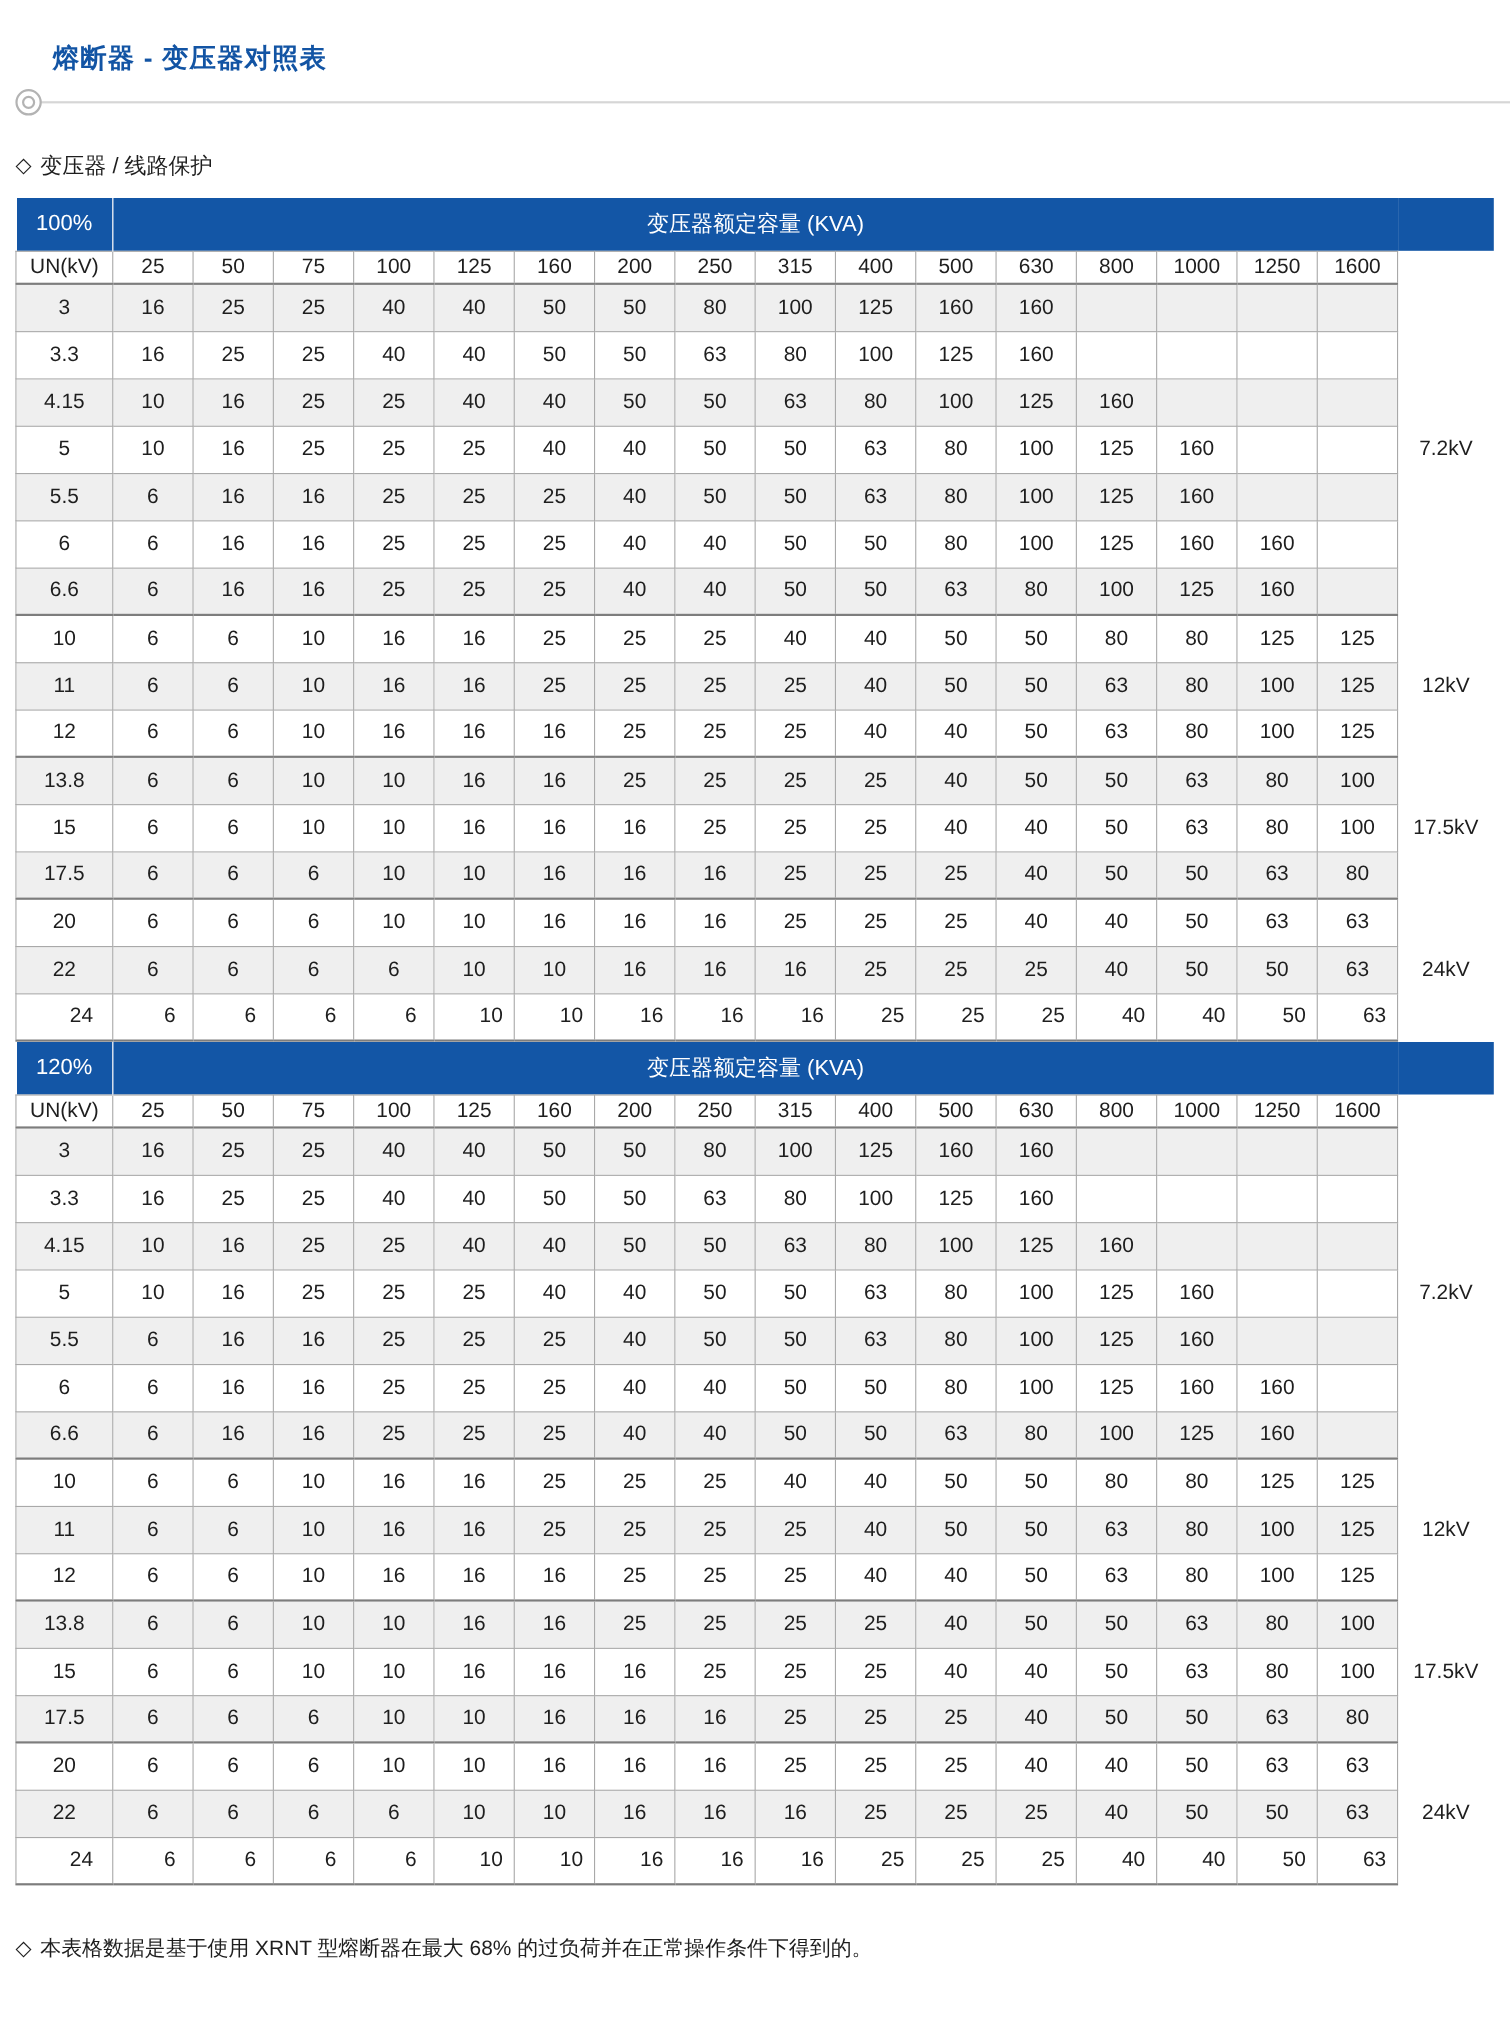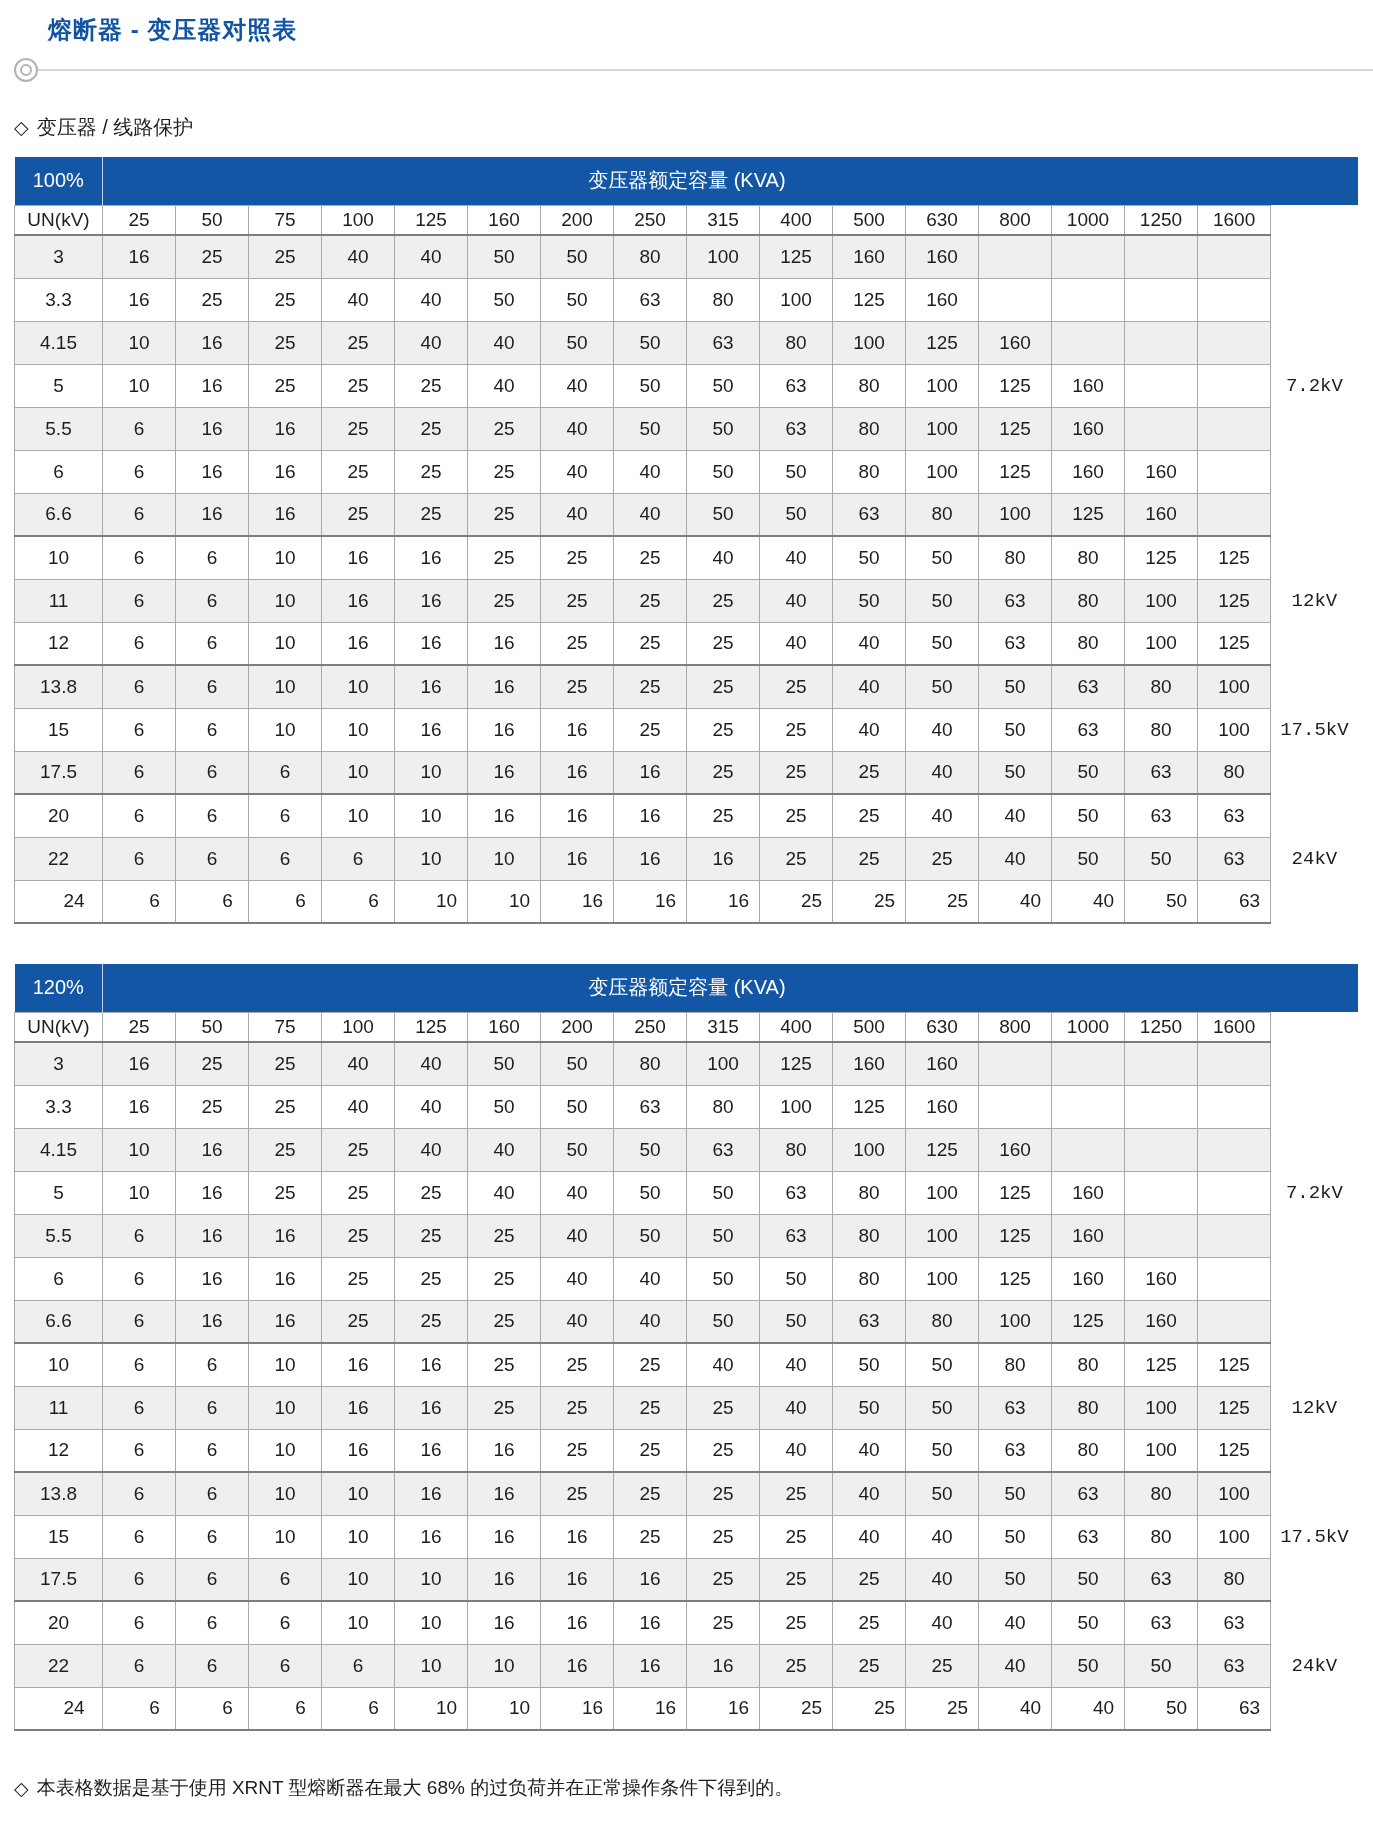--- a/index.html
+++ b/index.html
@@ -14,21 +14,21 @@
   }
   *{box-sizing:border-box;}
   html,body{margin:0;padding:0;}
   body{
     width:1373px;
     min-height:1848px;
     background:#ffffff;
     color:var(--text);
     font-family:"Liberation Sans", sans-serif;
   }
-  .title-wrap{padding:14px 0 0 48px;}
+  .title-wrap{padding:37px 0 0 48px;}
   .page-title{
     color:var(--title-blue);
     font-size:24px;
     font-weight:bold;
     letter-spacing:1px;
   }
   .divider-wrap{position:relative;height:26px;margin-top:12px;}
   .divider-line{
     position:absolute;left:27px;right:0;top:11px;height:2px;
     background:var(--divider);
@@ -68,27 +68,26 @@
     color:#ffffff;
     border:none;
     font-size:20px;
     height:48px;
   }
   table.fuse tr.blue td.pct{border-right:1px solid #c8d4e6;}
   table.fuse tr.hdr td{height:30px;background:#ffffff;}
   table.fuse td.kv-pad, table.fuse td.kv-cell{
     border:none;
     background:#ffffff;
-    font-family:Liberation Mono, monospace;
   }
   table.fuse td.stripe{background:var(--stripe);}
   table.fuse tr.group-start td.gridded{border-top:2px solid var(--border-strong);}
   table.fuse tr.last-row td.gridded{border-bottom:2px solid var(--border-strong);padding-left:31px;}
   table.fuse td.kv-cell{font-size:19px;}
-  #table2{margin-top:40px;}
+  #table2{}
   .footnote{
     margin:44px 0 0 14px;
     font-size:19px;
     display:flex;align-items:center;gap:8px;
   }
 </style>
 </head>
 <body>
 
 <div class="title-wrap">

